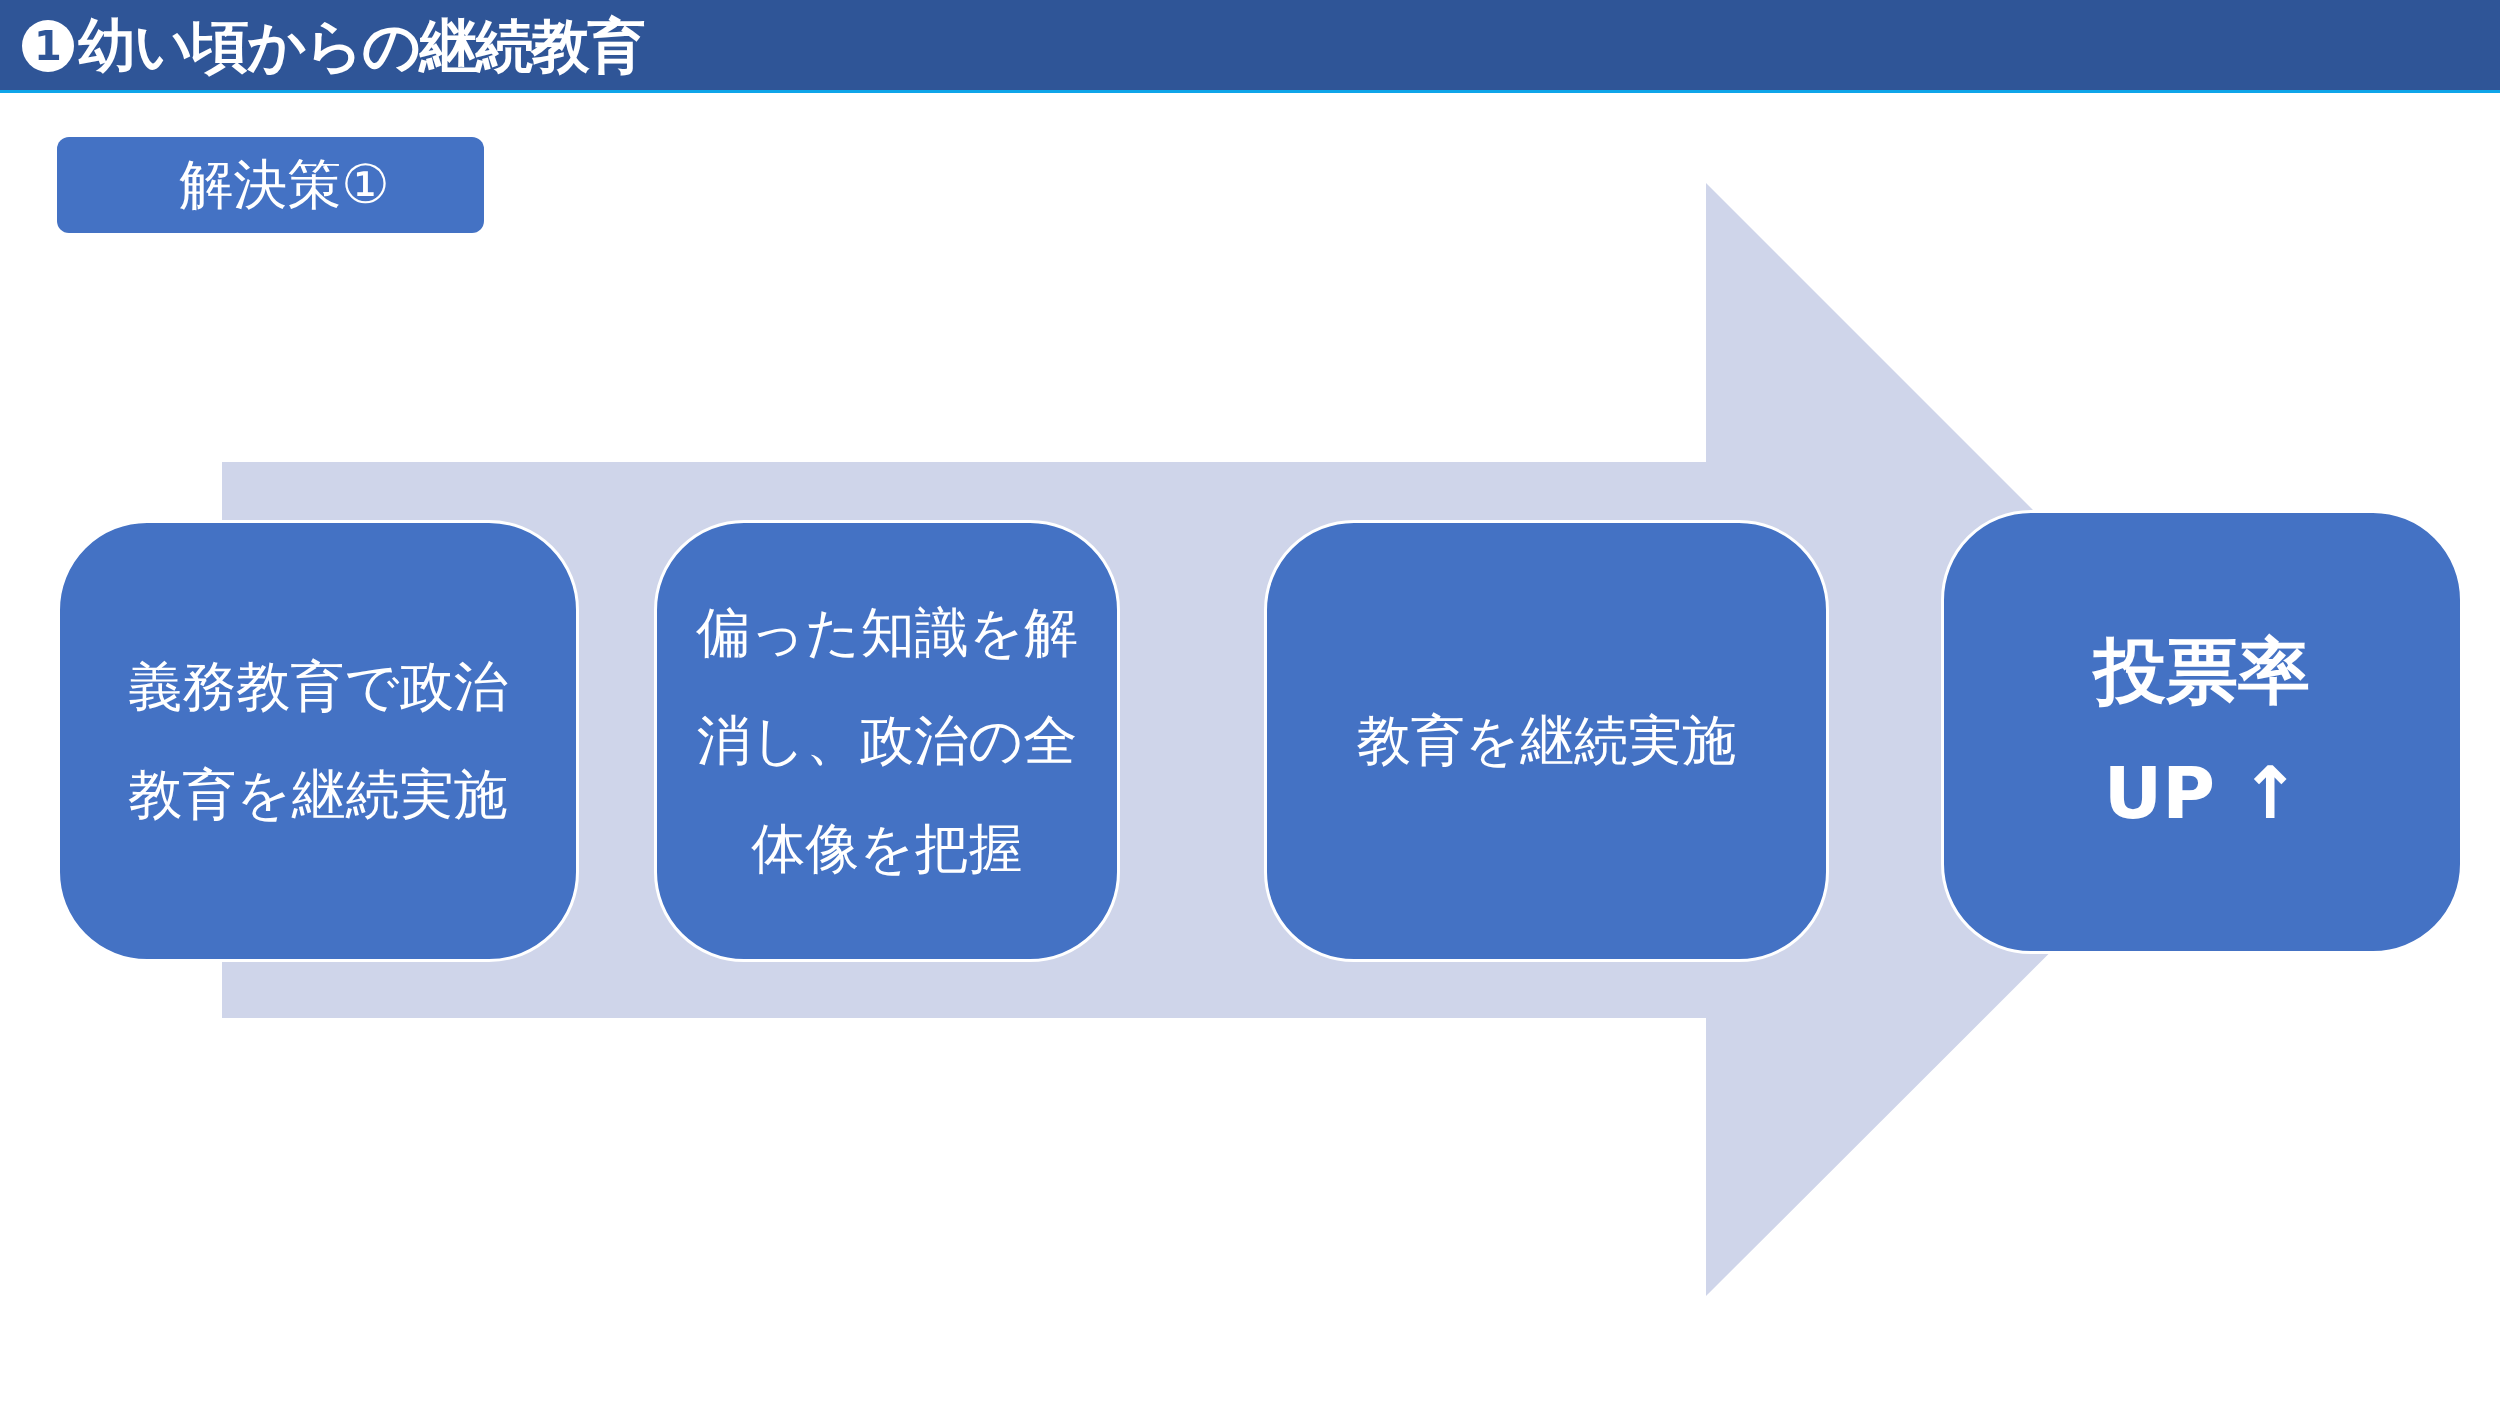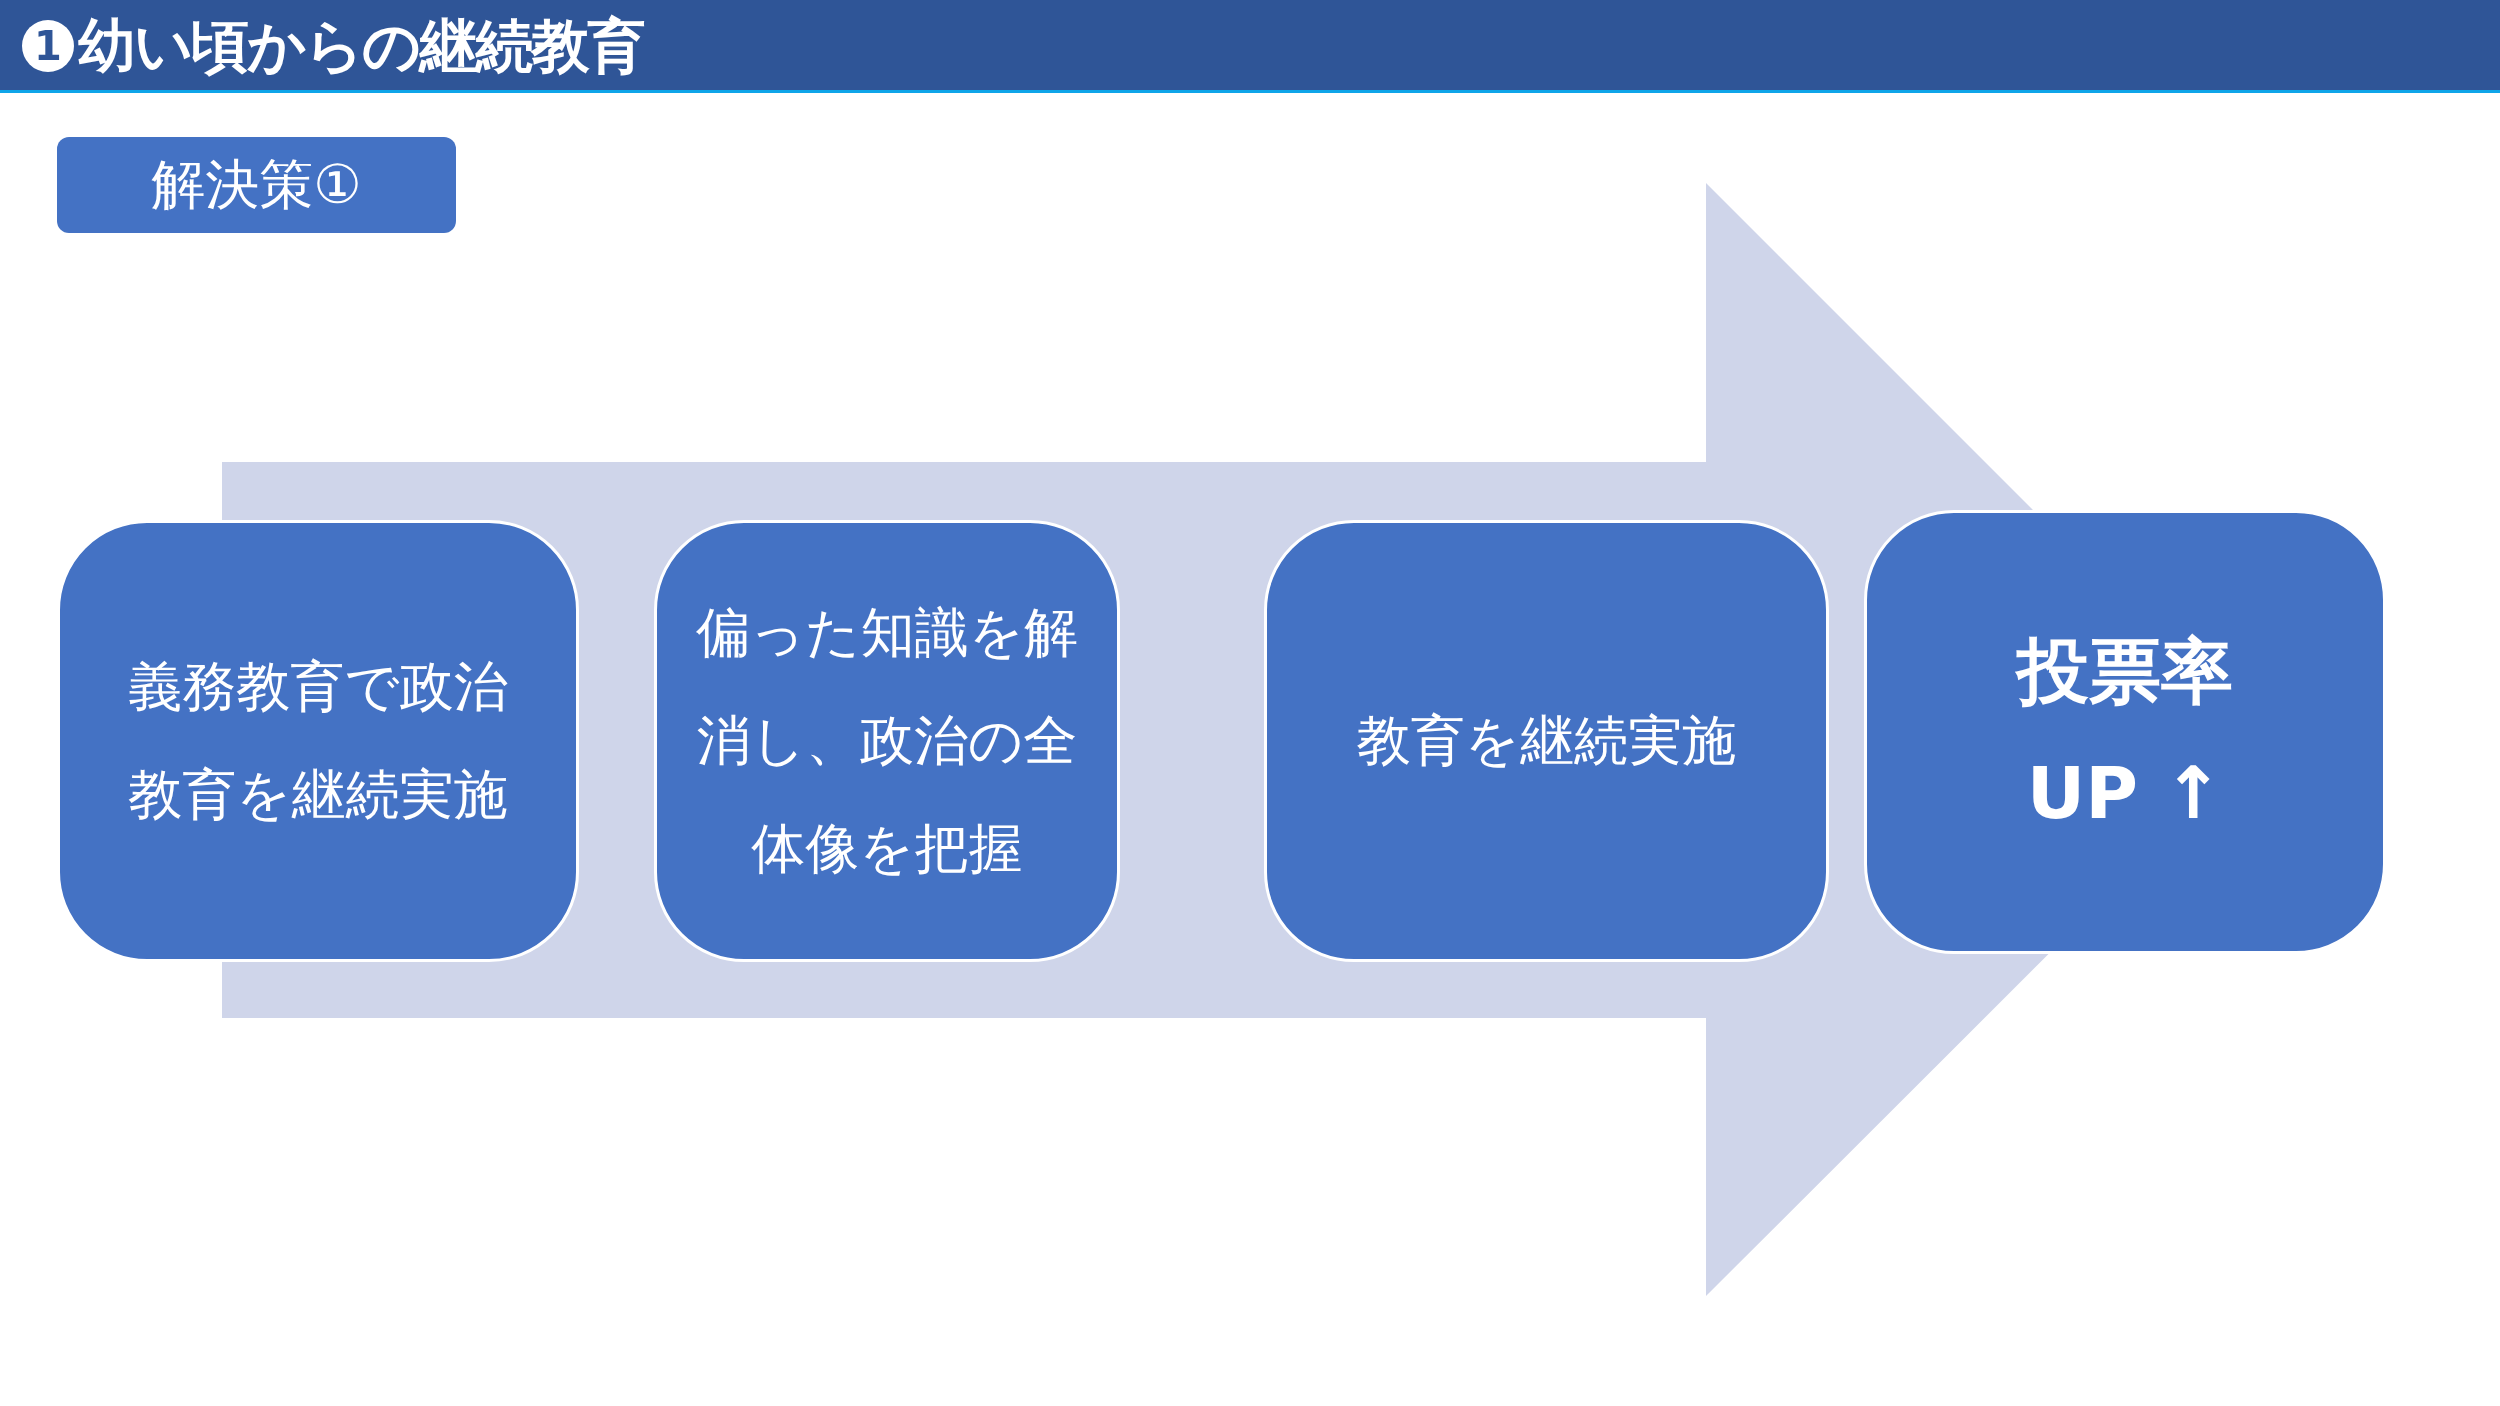--- a/index.html
+++ b/index.html
@@ -6,21 +6,21 @@
   body { width:2500px; height:1406px; position:relative; background:#ffffff; overflow:hidden;
          font-family: "DejaVu Sans", "Liberation Sans", sans-serif; }
   .header { position:absolute; left:0; top:0; width:2500px; height:93px; background:#2f5597;
             border-bottom:3px solid #0ea5e9; box-sizing:border-box; }
   .header-title { position:absolute; left:22px; top:8px; color:#fff; font-size:58px; font-weight:bold;
                   line-height:76px; letter-spacing:-2px; white-space:nowrap; }
   .header-title .num { display:inline-block; width:52px; height:52px; border-radius:50%; background:#fff;
                        color:#2f5597; font-size:40px; line-height:52px; text-align:center; vertical-align:6px;
                        margin-right:4px; letter-spacing:0; }
   .badge { position:absolute; left:57px; top:137px; width:399px; height:96px; background:#4472c4;
-           border-radius:12px; color:#fff; font-size:54px; line-height:96px; text-align:center; }
+           border-radius:12px; color:#fff; font-size:54px; line-height:96px; text-align:center;padding-left:28px; }
   svg.arrow { position:absolute; left:0; top:0; }
   .box { position:absolute; background:#4472c4; border:3px solid #ffffff; border-radius:90px;
          box-sizing:border-box; color:#fff; display:flex; align-items:center; justify-content:center;
          text-align:center; font-size:54px; line-height:108px; }
   .box .txt { white-space:pre-line; }
   .box.result { font-weight:bold; font-size:72px; line-height:122px; }
 </style>
 </head>
 <body>
 
@@ -39,18 +39,18 @@
 教育を継続実施</span>
 </div>
 <div class="box" style="left:654px;top:520px;width:466px;height:442px;">
   <span class="txt">偏った知識を解
 消し、政治の全
 体像を把握</span>
 </div>
 <div class="box" style="left:1264px;top:520px;width:565px;height:442px;">
   <span class="txt">教育を継続実施</span>
 </div>
-<div class="box result" style="left:1864px;top:510px;width:522px;height:444px;">
+<div class="box result" style="left:1941px;top:510px;width:522px;height:444px;">
   <div>
     <div>投票率</div>
     <div>UP ↑</div>
   </div>
 </div>
 
 </body></html>

